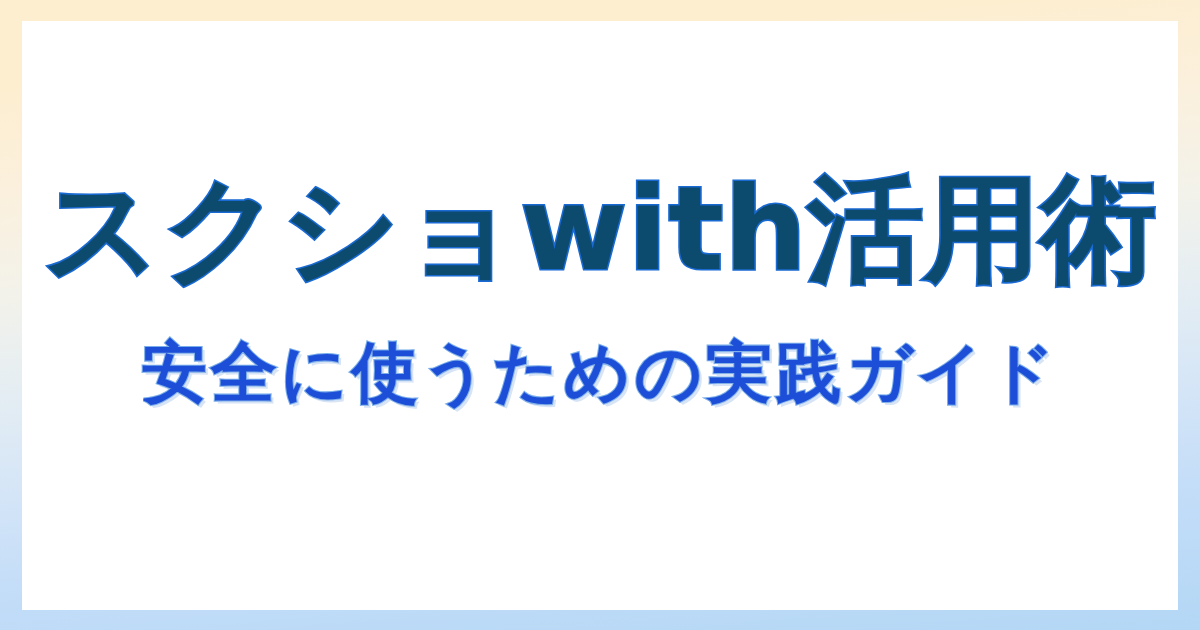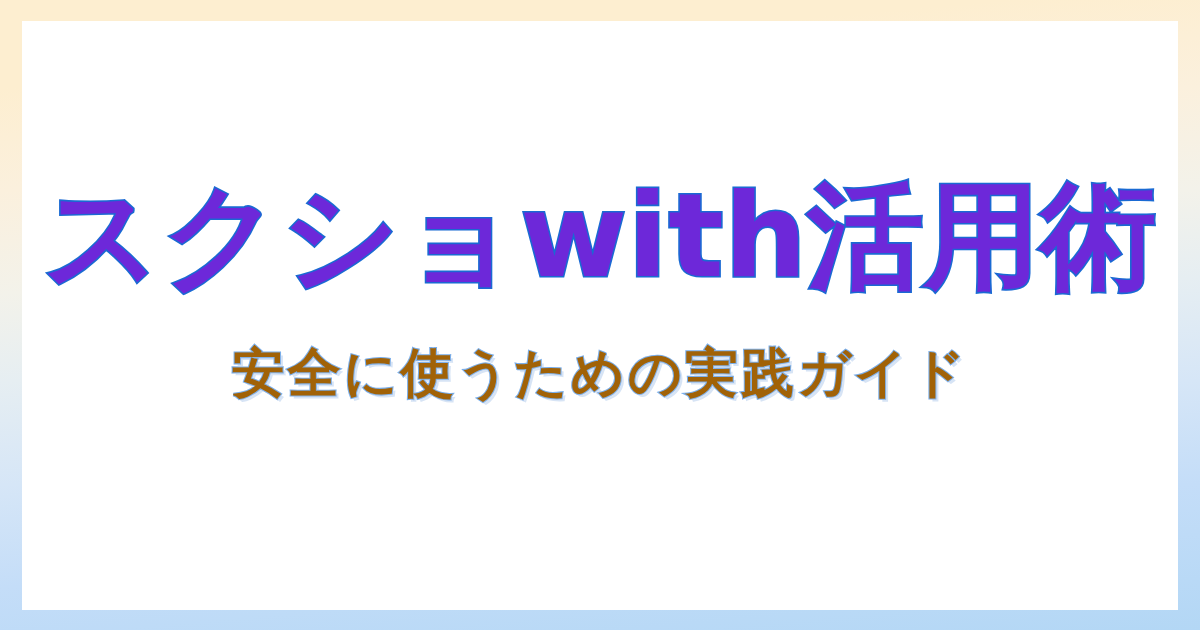--- a/index.html
+++ b/index.html
@@ -59,37 +59,37 @@
   .headline {
     position: relative;
     margin: 0;
     margin-top: -54px;
     font-family: "DejaVu Sans", "Liberation Sans", sans-serif;
     font-weight: 700;
     font-size: 116px;
     line-height: 1.06;
     letter-spacing: 0.005em;
     white-space: nowrap;
-    color: #6d28d9;
+    color: #0c4a6e;
     -webkit-text-stroke: 3.2px #1a6ad3;
     paint-order: stroke fill;
     text-align: center;
   }
 
   .subhead {
     position: relative;
     margin: 0;
     margin-top: 46px;
     font-family: "DejaVu Sans", "Liberation Sans", sans-serif;
     font-weight: 700;
-    font-size: 53px;
+    font-size: 66px;
     line-height: 1.1;
     letter-spacing: 0.055em;
     white-space: nowrap;
-    color: #a16207;
+    color: #1d4ed8;
     -webkit-text-stroke: 2.1px #7aaeea;
     paint-order: stroke fill;
     text-shadow: 3px 3px 0 rgba(150, 185, 228, 0.38);
     text-align: center;
   }
 </style>
 </head>
 <body>
 
 <div id="ogp-canvas">

